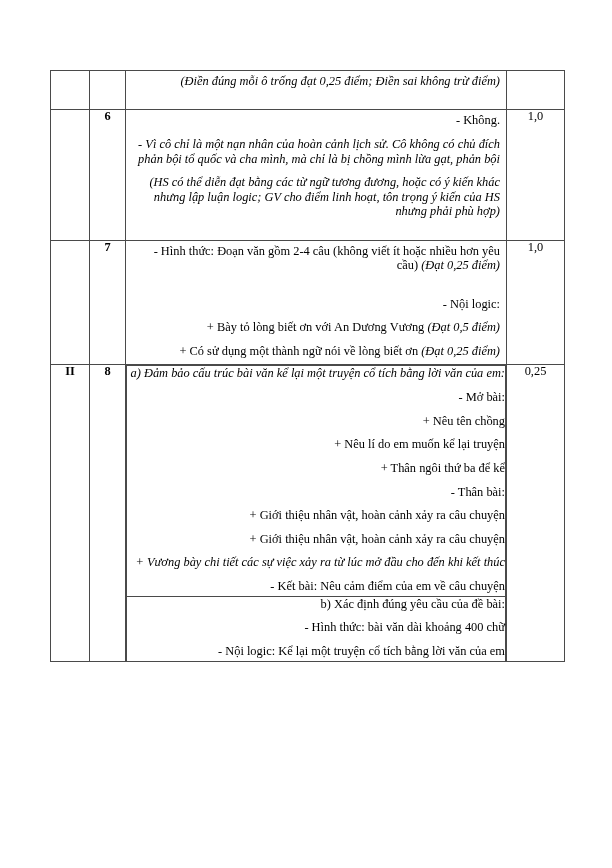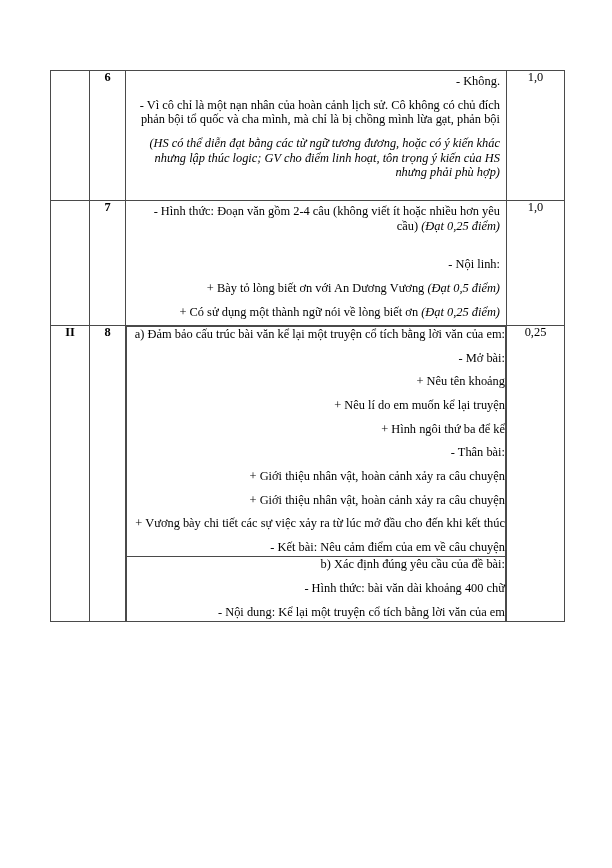--- a/index.html
+++ b/index.html
@@ -73,20 +73,21 @@
     line-height: 1.18;
     text-align: right;
   }
   .content p:last-child {
     padding-bottom: 2px;
   }
 
   .just {
     text-align: justify;
     text-justify: inter-word;
+    font-style: italic;
   }
   .just-all {
     text-align: justify;
   }
   .just-all::after {
     content: "";
     display: inline-block;
     width: 100%;
   }
 
@@ -120,73 +121,83 @@
 
   <table class="rubric">
     <colgroup>
       <col class="c-section">
       <col class="c-num">
       <col class="c-content">
       <col class="c-score">
     </colgroup>
     <tbody>
 
+      <tr>
+        <td class="center-label"></td>
+        <td class="center-label"></td>
+        <td class="content">
+          <div class="cell-pad">
+            <p class="ital just-all">(Điền đúng mỗi ô trống đạt 0,25 điểm; Điền sai không trừ điểm)</p>
+          </div>
+        </td>
+        <td class="score-cell"></td>
+      </tr>
 
       <tr>
         <td class="center-label"></td>
         <td class="center-label">6</td>
         <td class="content">
           <div class="cell-pad">
             <p>- Không.</p>
             <p class="just">- Vì cô chỉ là một nạn nhân của hoàn cảnh lịch sử. Cô không có chủ đích phản bội tổ quốc và cha mình, mà chỉ là bị chồng mình lừa gạt, phản bội</p>
-            <p class="ital just-all">(HS có thể diễn đạt bằng các từ ngữ tương đương, hoặc có ý kiến khác nhưng lập thúc logic; GV cho điểm linh hoạt, tôn trọng ý kiến của HS nhưng phải phù hợp)</p>
+            <p class="ital just-all">(HS có thể diễn đạt bằng các từ ngữ tương đương, hoặc có ý kiến khác nhưng lập luận logic; GV cho điểm linh hoạt, tôn trọng ý kiến của HS nhưng phải phù hợp)</p>
           </div>
         </td>
         <td class="score-cell">1,0</td>
       </tr>
 
       <tr>
         <td class="center-label"></td>
         <td class="center-label">7</td>
         <td class="content">
           <div class="cell-pad">
             <p class="just-all"><span>- Hình thức: Đoạn văn gồm 2-4 câu (không viết ít hoặc nhiều hơn yêu cầu) </span><span class="ital">(Đạt 0,25 điểm)</span></p>
-            <p>- Nội linh:</p>
+            <p>- Nội logic:</p>
             <p><span>+ Bày tỏ lòng biết ơn với An Dương Vương </span><span class="ital">(Đạt 0,5 điểm)</span></p>
             <p><span>+ Có sử dụng một thành ngữ nói về lòng biết ơn </span><span class="ital">(Đạt 0,25 điểm)</span></p>
           </div>
         </td>
         <td class="score-cell">1,0</td>
       </tr>
 
       <tr>
         <td class="center-label">II</td>
         <td class="center-label">8</td>
         <td class="content" style="padding:0;margin-top:6px;">
           <table class="nested-table">
             <tbody>
               <tr>
                 <td class="sub-pad">
                   <p class="just">a) Đảm bảo cấu trúc bài văn kể lại một truyện cổ tích bằng lời văn của em:</p>
                   <p>- Mở bài:</p>
-                  <p>+ Nêu tên khoảng</p>
+                  <p>+ Nêu tên chồng</p>
                   <p>+ Nêu lí do em muốn kể lại truyện</p>
-                  <p>+ Hình ngôi thứ ba để kể</p>
+                  <p>+ Thân ngôi thứ ba để kể</p>
                   <p>- Thân bài:</p>
                   <p>+ Giới thiệu nhân vật, hoàn cảnh xảy ra câu chuyện</p>
                   <p>+ Giới thiệu nhân vật, hoàn cảnh xảy ra câu chuyện</p>
                   <p class="just">+ Vương bày chi tiết các sự việc xảy ra từ lúc mở đầu cho đến khi kết thúc</p>
                   <p>- Kết bài: Nêu cảm điểm của em về câu chuyện</p>
                 </td>
               </tr>
               <tr>
                 <td class="sub-pad">
                   <p>b) Xác định đúng yêu cầu của đề bài:</p>
                   <p>- Hình thức: bài văn dài khoảng 400 chữ</p>
-                  <p>- Nội dung: Kể lại một truyện cổ tích bằng lời văn của em</p>
+                  <p>- Nội logic: Kể lại một truyện cổ tích bằng lời văn của em</p>
                 </td>
               </tr>
             </tbody>
           </table>
         </td>
         <td class="score-cell">0,25</td>
       </tr>
 
     </tbody>
   </table>

